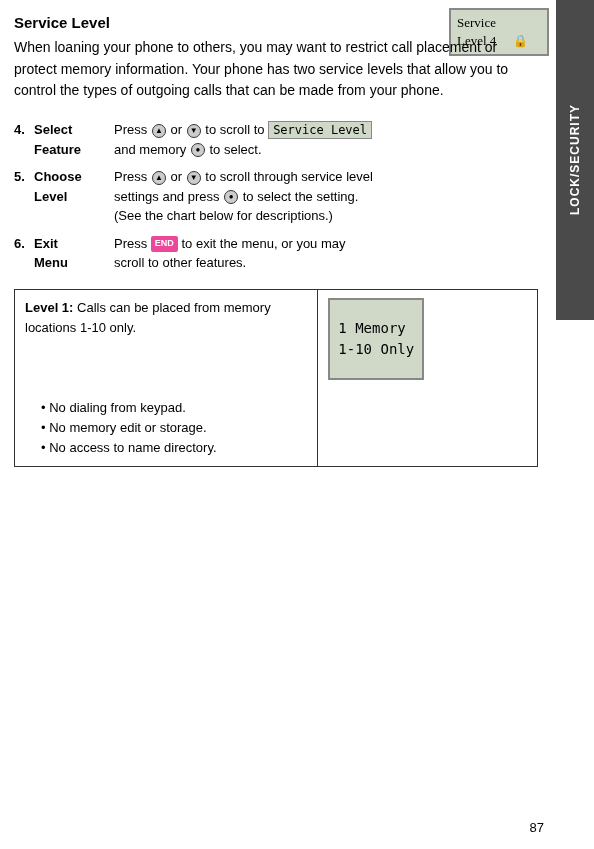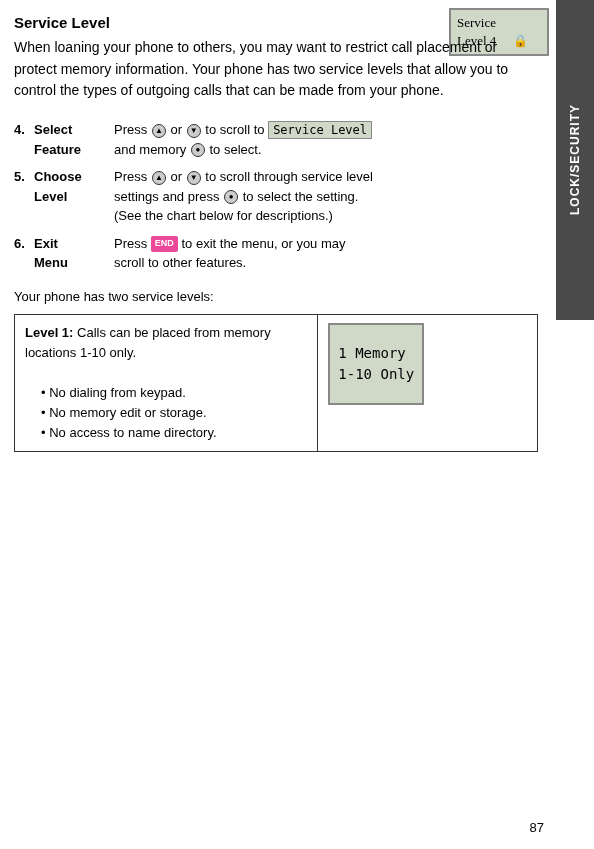--- a/index.html
+++ b/index.html
@@ -168,20 +168,21 @@
       border: 2px solid #888;
       padding: 18px 8px;
       font-size: 14px;
       line-height: 1.5;
       display: inline-block;
       min-width: 80px;
     }
     .level-bullet {
       margin-left: 16px;
       list-style: none;
+      margin-top: 40px;
     }
     .level-bullet li::before {
       content: "• ";
     }
     .level-bold {
       font-weight: bold;
     }
 
     
     .page-number {
@@ -242,21 +243,20 @@
         <td class="step-num">6.</td>
         <td class="step-label">Exit<br>Menu</td>
         <td class="step-desc">
           <span>Press </span><span class="end-btn">END</span>
           <span> to exit the menu, or you may<br>scroll to other features.</span>
         </td>
       </tr>
     </tbody>
   </table>
 
-  <div class="section-intro">Your phone has two service levels:</div>
 
   <table class="levels-table">
     <tbody>
 
       <tr>
         <td class="level-desc">
           <span class="level-bold">Level 1:</span>
           <span> Calls can be placed from memory locations 1-10 only.</span>
           <br><br>
           <ul class="level-bullet">

